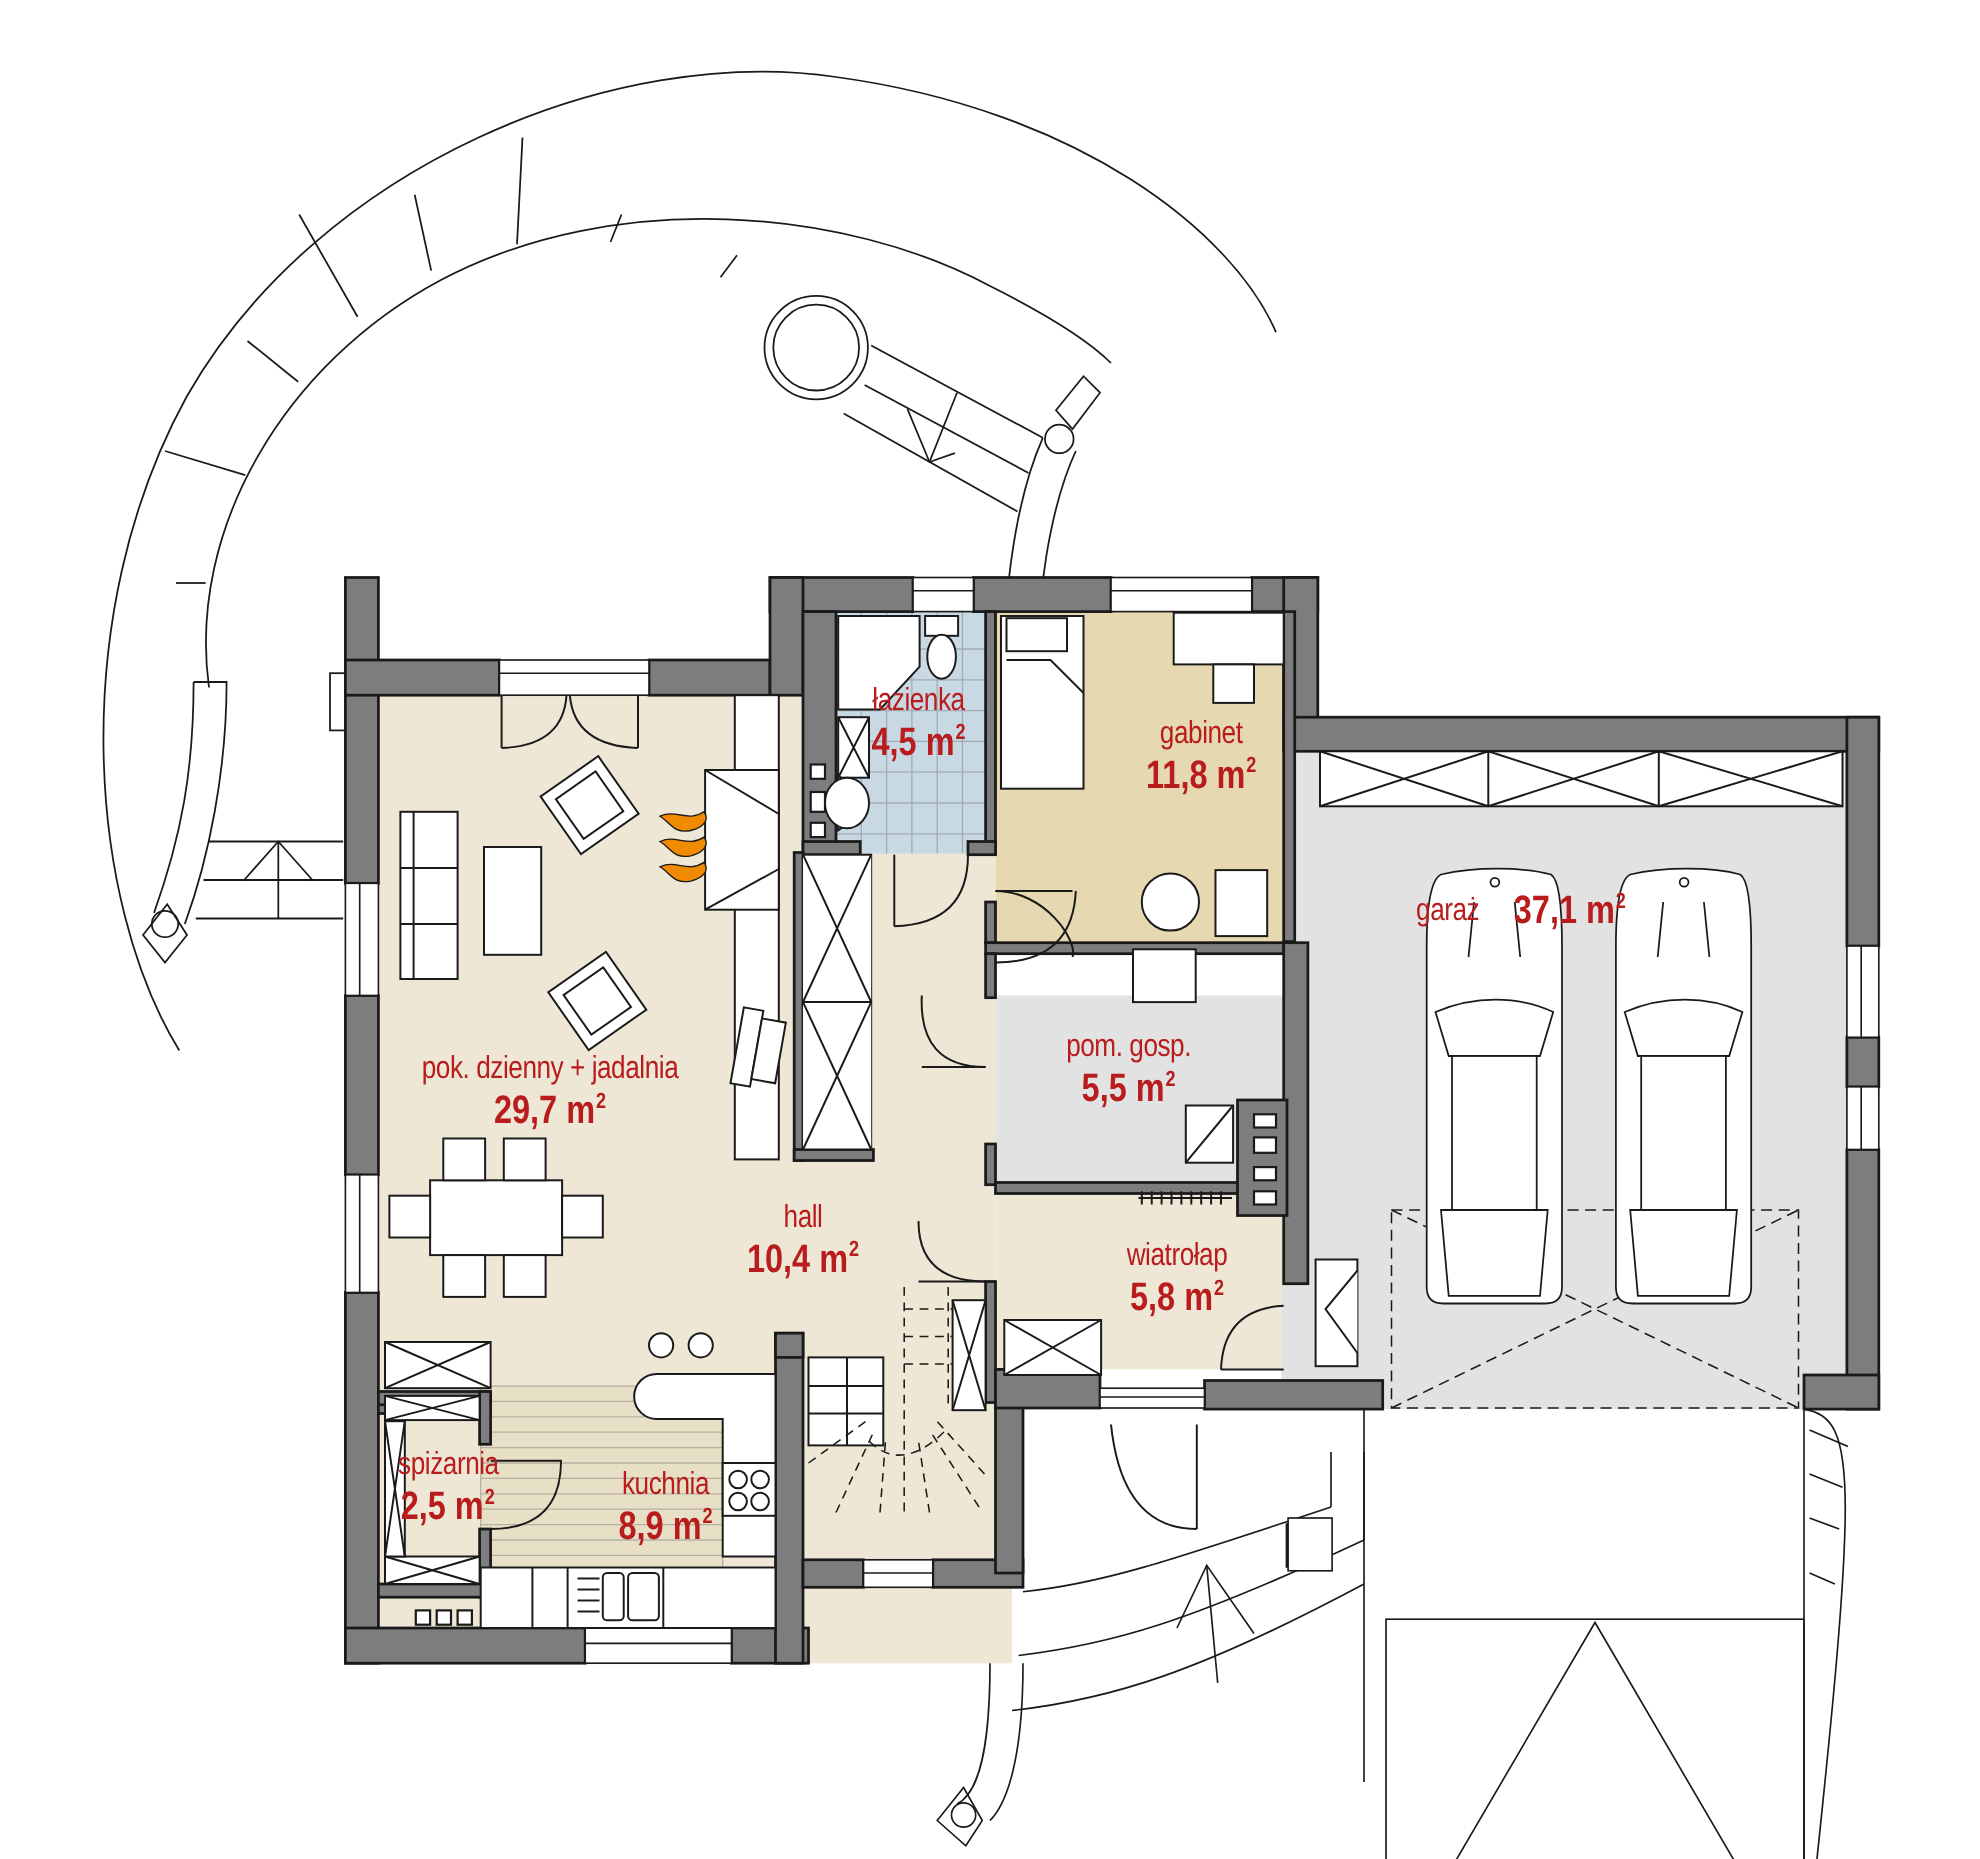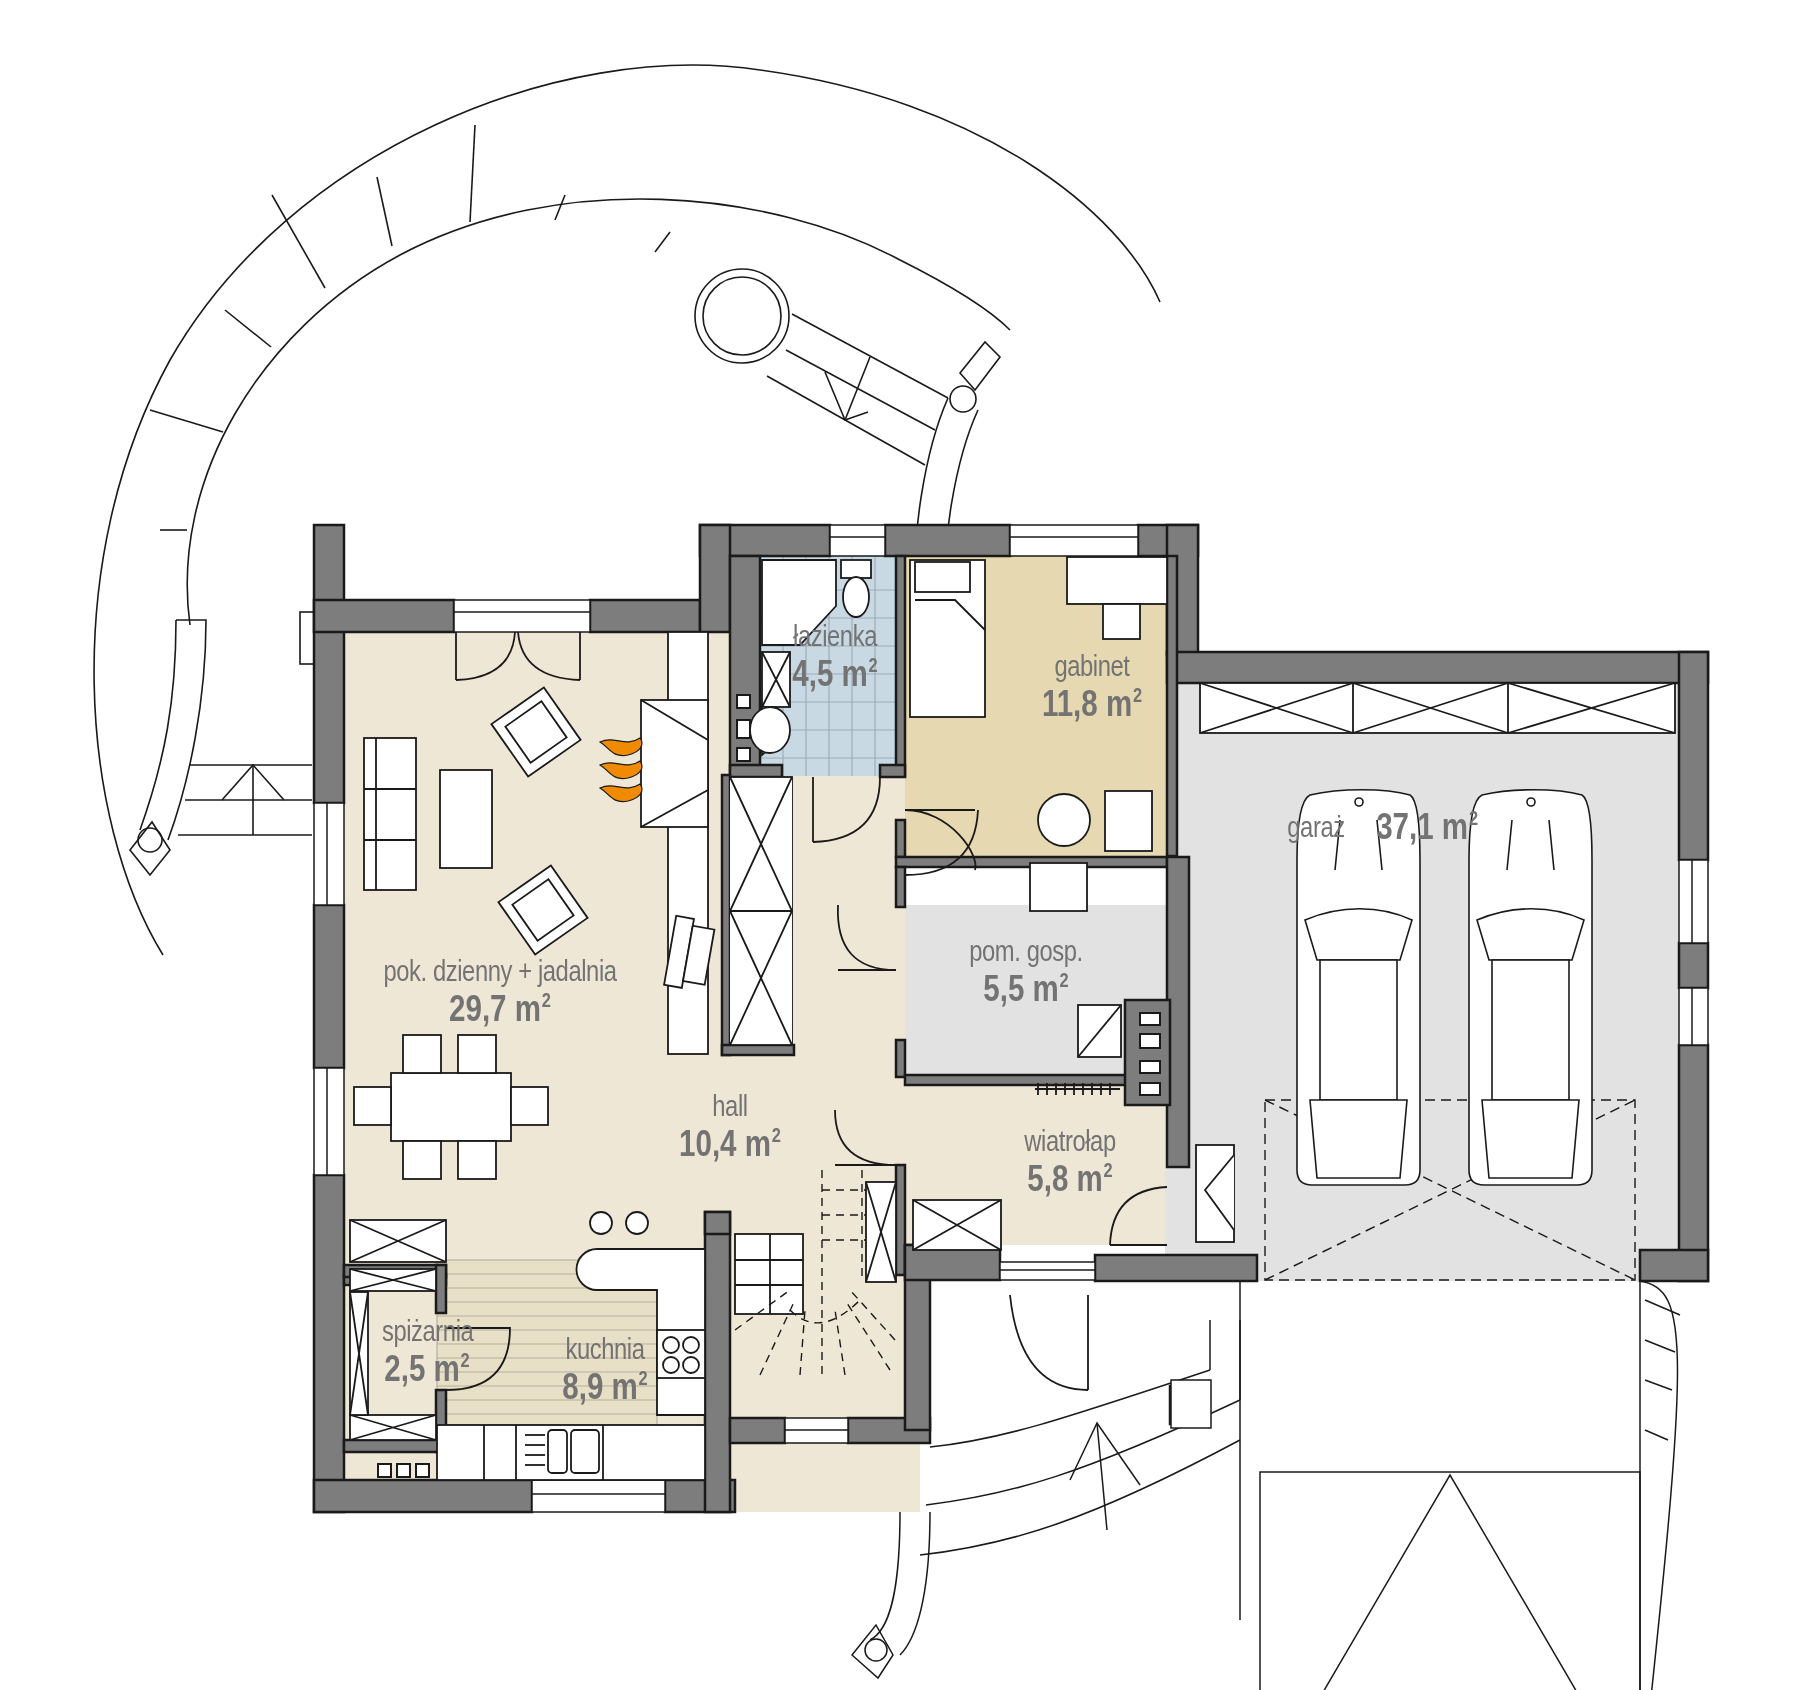--- a/index.html
+++ b/index.html
@@ -1,18 +1,18 @@
 <!DOCTYPE html>
 <html><head>
 <meta charset="utf-8">
 <style>
   html,body{margin:0;padding:0;background:#ffffff;}
   body{width:1800px;height:1690px;position:relative;overflow:hidden;font-family:"Liberation Sans",sans-serif;}
   svg{position:absolute;left:0;top:0;}
-  .lbl{position:absolute;text-align:center;color:#737373;white-space:nowrap;font-family:"Liberation Sans",sans-serif;}
+  .lbl{position:absolute;text-align:center;color:#b91c1c;white-space:nowrap;font-family:"Liberation Sans",sans-serif;}
   .name{font-size:29px;font-weight:300;letter-spacing:-0.5px;transform:scaleX(0.82);transform-origin:center;display:block;}
   .area{font-size:36px;font-weight:700;transform:scaleX(0.82);transform-origin:center;display:block;}
   .area sup{font-size:20px;vertical-align:14px;margin-left:1px;}
   .inline{display:inline-block;}
 </style>
 </head>
 <body>
 
 <svg width="1800" height="1690" viewBox="0 0 1800 1690" xmlns="http://www.w3.org/2000/svg">
 
@@ -421,20 +421,20 @@
   <span class="area"><span>10,4</span> <span>m</span><sup>2</sup></span>
 </div>
 <div class="lbl" style="left:995px;top:1125px;width:150px;">
   <span class="name">wiatrołap</span>
   <span class="area"><span>5,8</span> <span>m</span><sup>2</sup></span>
 </div>
 <div class="lbl" style="left:1255px;top:758px;width:260px;margin-top:48px;">
   <span class="name inline" style="vertical-align:middle;margin-right:10px;">garaż</span>
   <span class="area inline" style="vertical-align:middle;"><span>37,1</span> <span>m</span><sup>2</sup></span>
 </div>
-<div class="lbl" style="left:352px;top:1315px;width:110px;margin-left:20px;">
+<div class="lbl" style="left:352px;top:1315px;width:110px;">
   <span class="name">spiżarnia</span>
   <span class="area"><span>2,5</span> <span>m</span><sup>2</sup></span>
 </div>
 <div class="lbl" style="left:540px;top:1333px;width:130px;text-align:center;">
   <span class="name">kuchnia</span>
   <span class="area"><span>8,9</span> <span>m</span><sup>2</sup></span>
 </div>
 
 </body></html>

